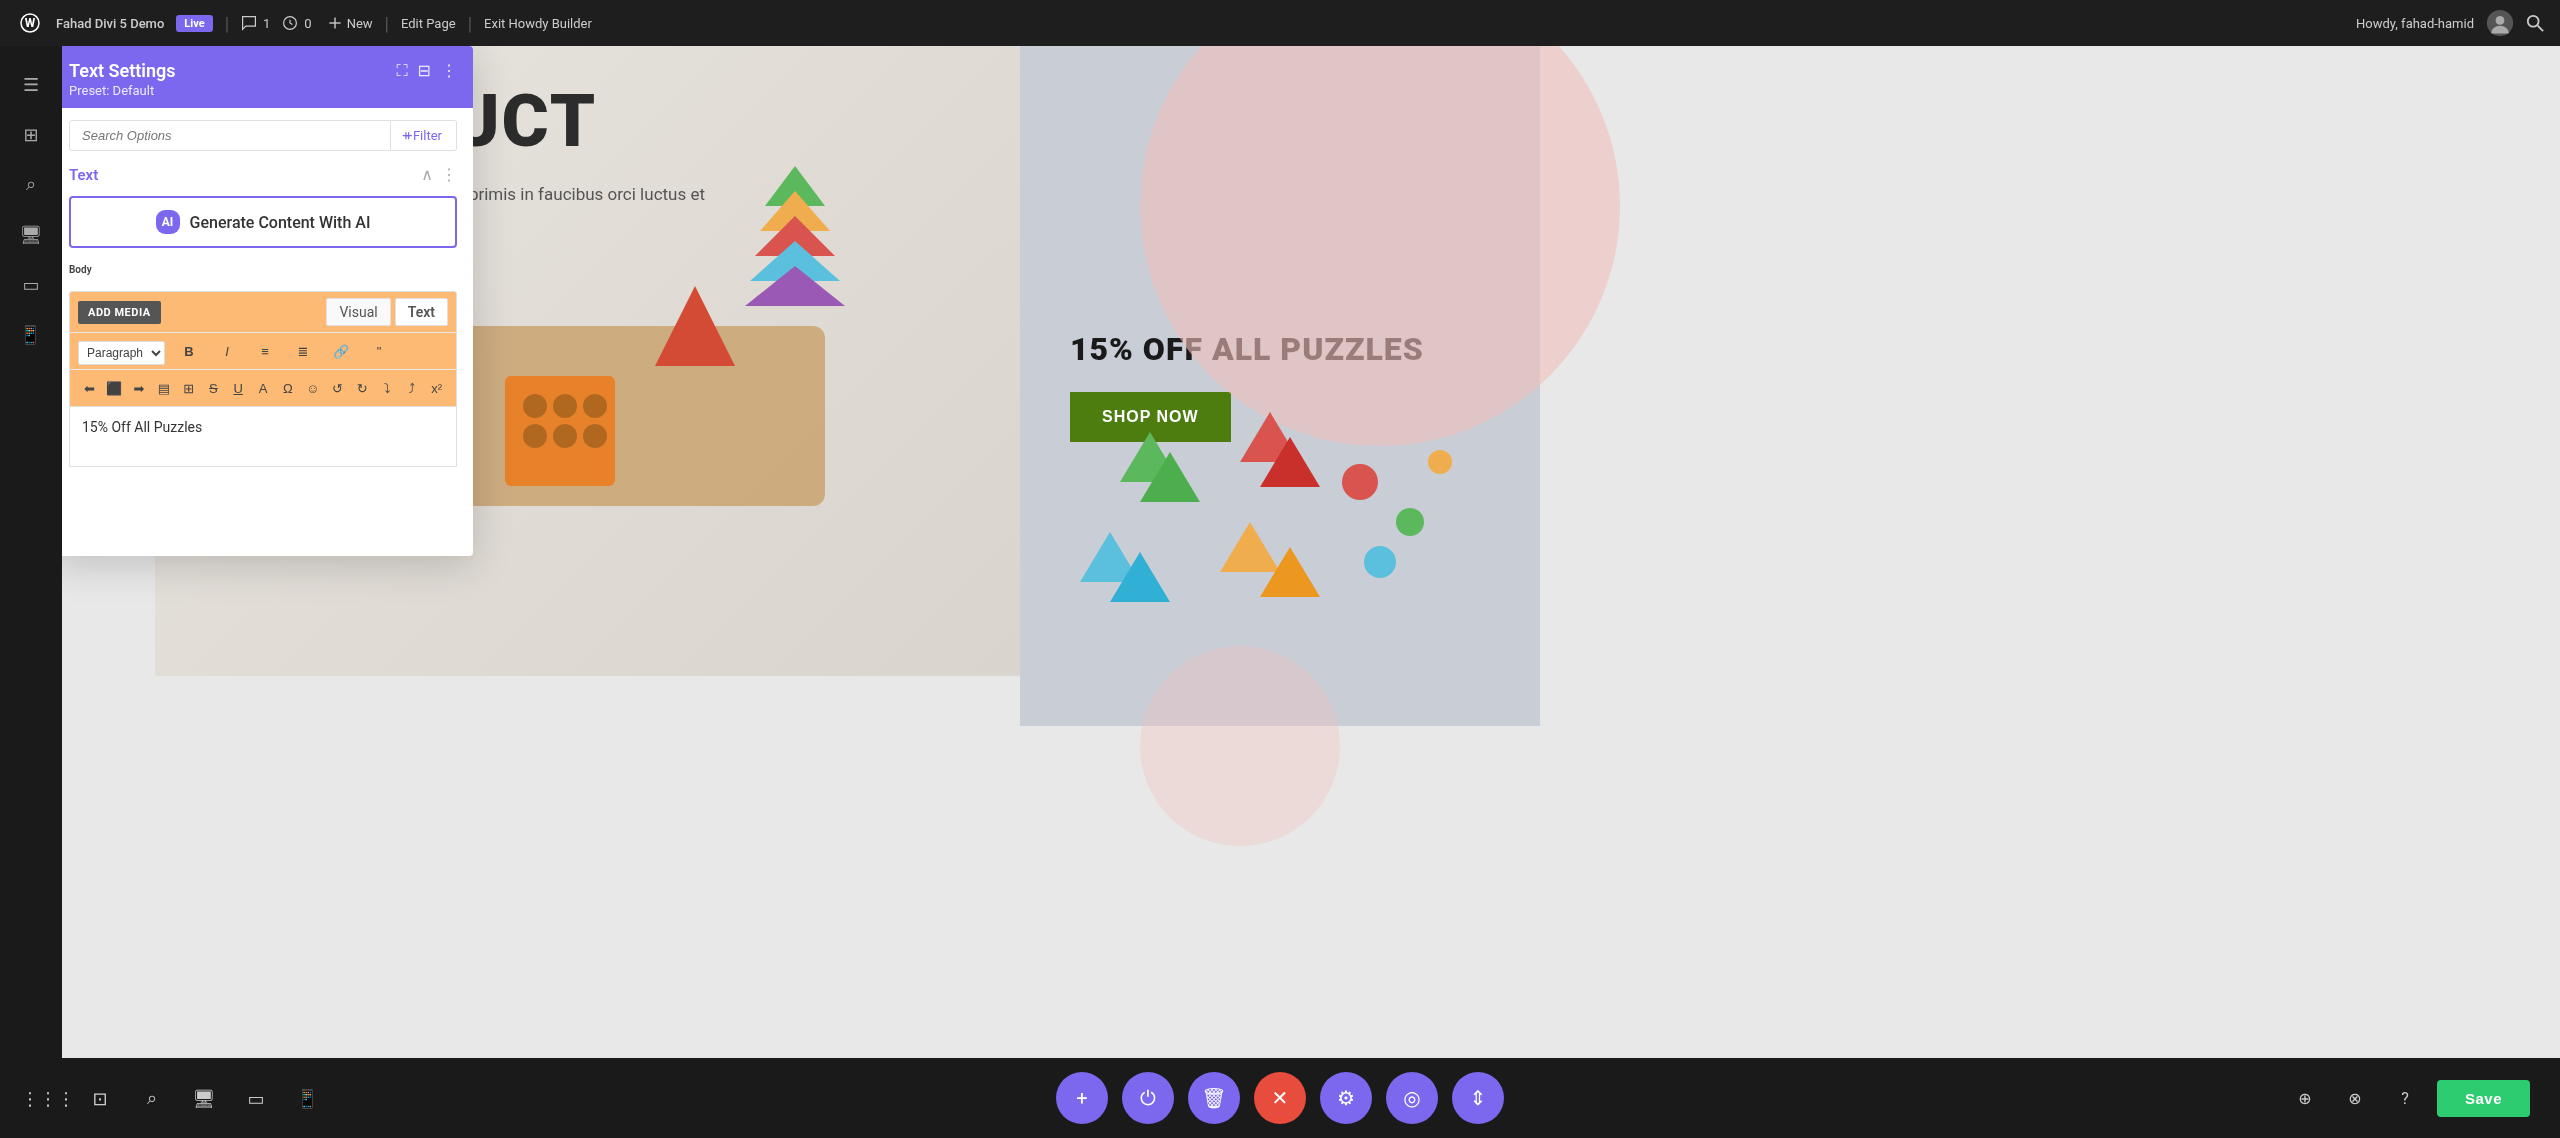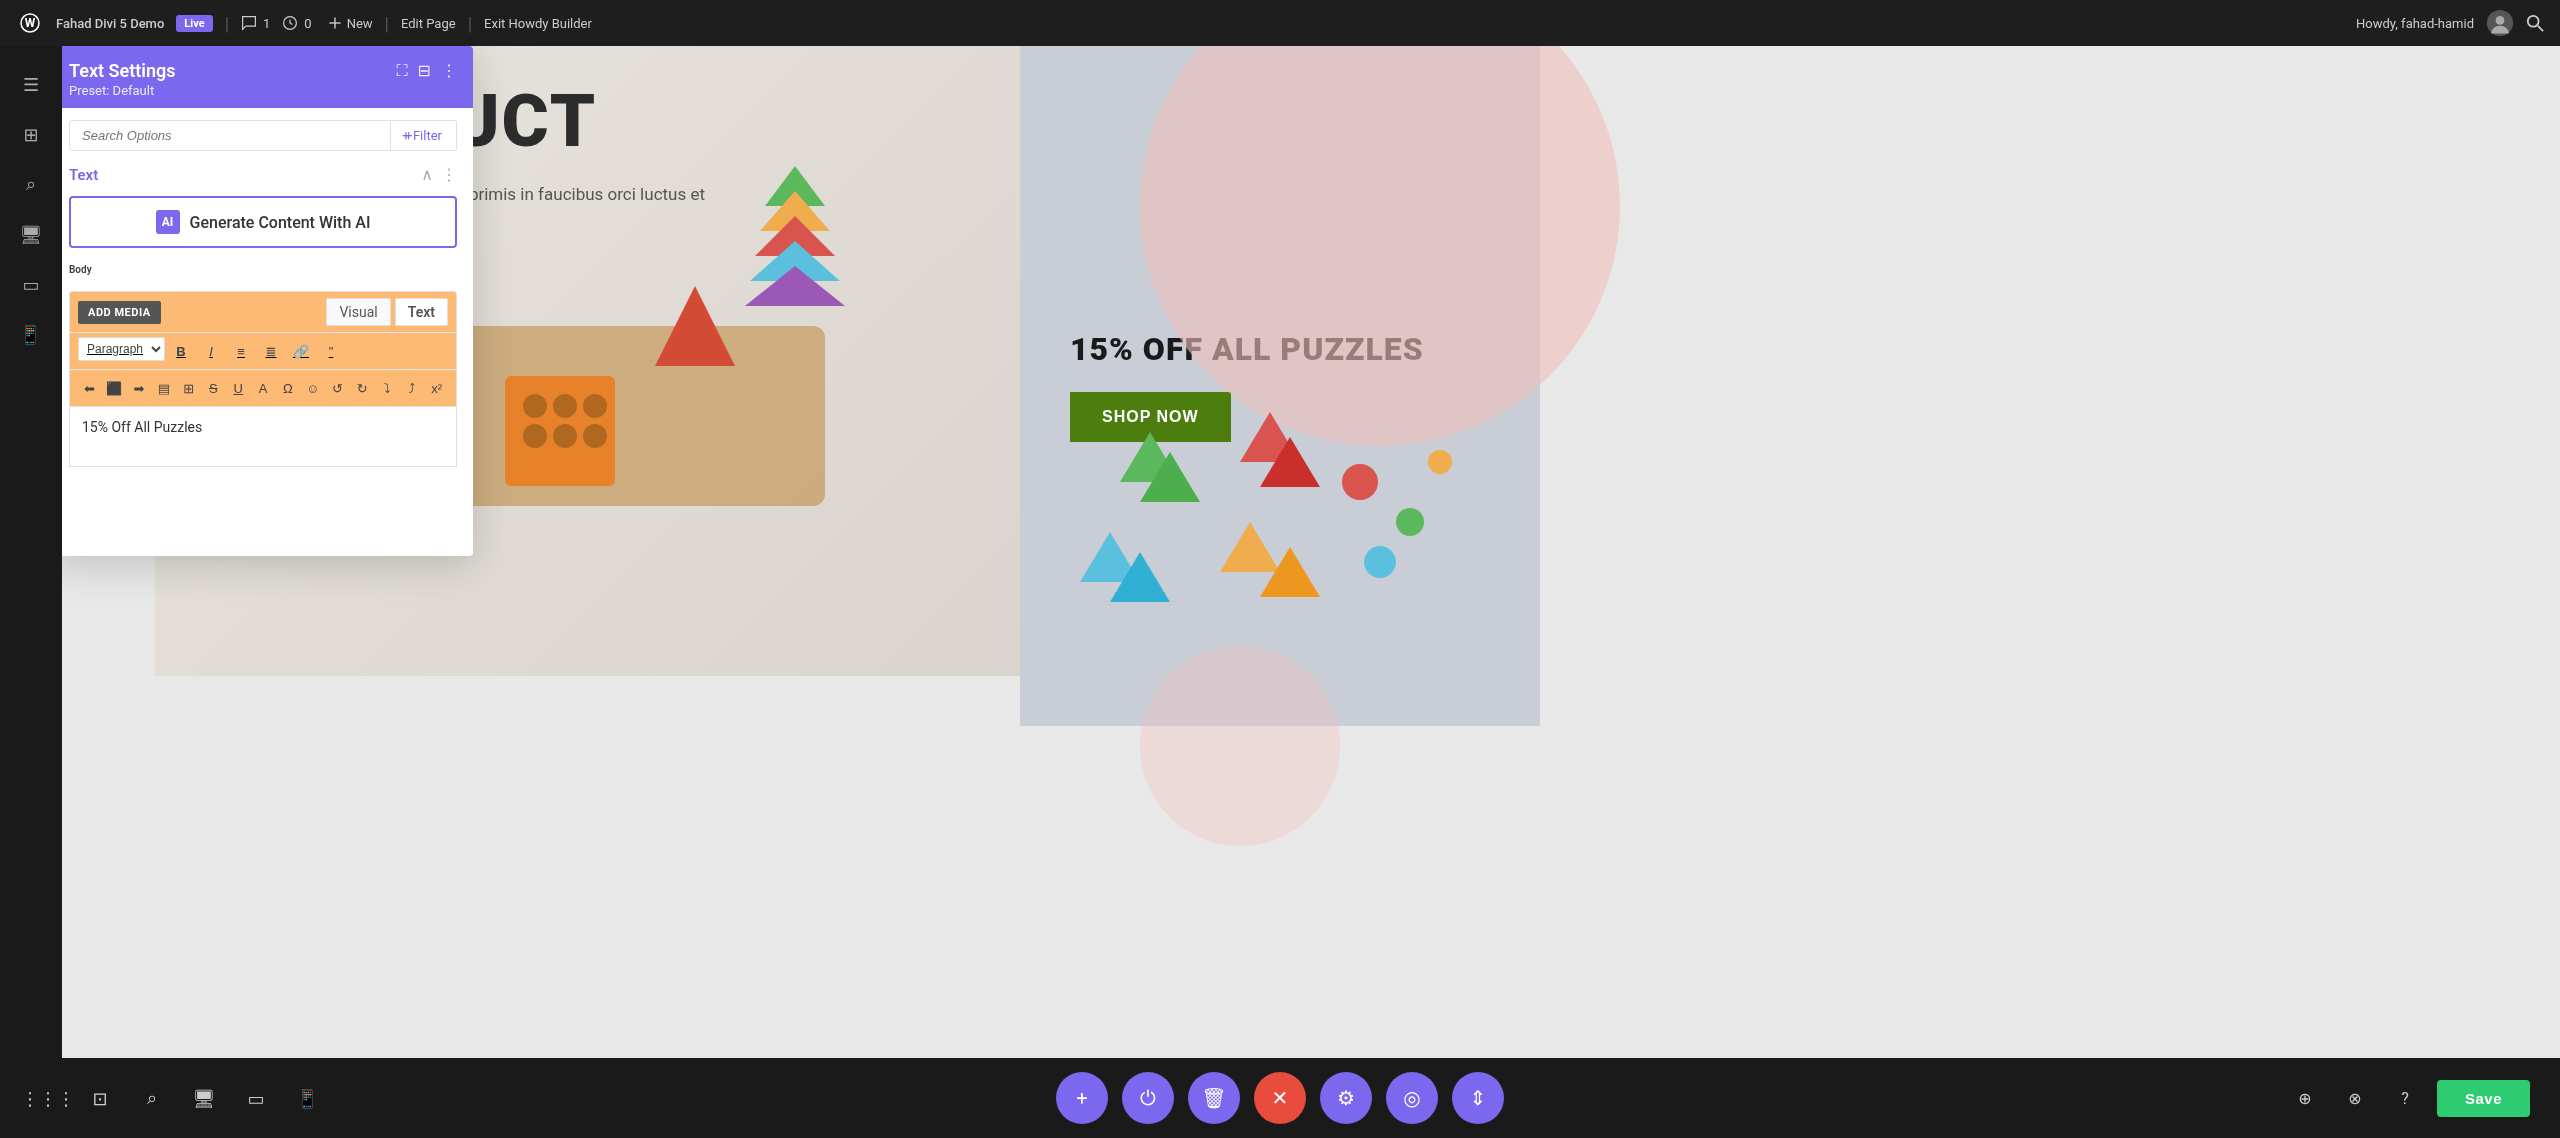--- a/index.html
+++ b/index.html
@@ -310,21 +310,21 @@
       cursor: pointer;
       background: #fff;
       margin-bottom: 16px;
       color: #333;
       font-size: 16px;
       font-weight: 500;
     }
     .ai-icon {
       width: 24px; height: 24px;
       background: #7b68ee;
-      border-radius: 3px;
+      border-radius: 9px;
       display: flex; align-items: center; justify-content: center;
       color: #fff;
       font-size: 12px;
       font-weight: bold;
     }
 
     
     .body-label {
       font-size: 10px;
       color: #404040;
@@ -364,26 +364,25 @@
       border-radius: 2px;
       background: #f9f9f9;
     }
     .tab-text.active {
       background: #fff;
       font-weight: 600;
     }
     .spacer { flex: 1; }
     .editor-toolbar-row2 {
       display: flex;
-      align-items: flex-start;
+      align-items: flex-end;
       padding: 4px 8px;
-      gap: 2px;
+      gap: 10px;
       border-bottom: 1px solid #e8e8e8;
       flex-wrap: wrap;
-      text-decoration: underline;
     }
     .toolbar-btn {
       width: 28px; height: 28px;
       display: flex; align-items: center; justify-content: center;
       font-size: 13px;
       color: #444;
       cursor: pointer;
       border-radius: 2px;
       background: transparent;
       border: none;

